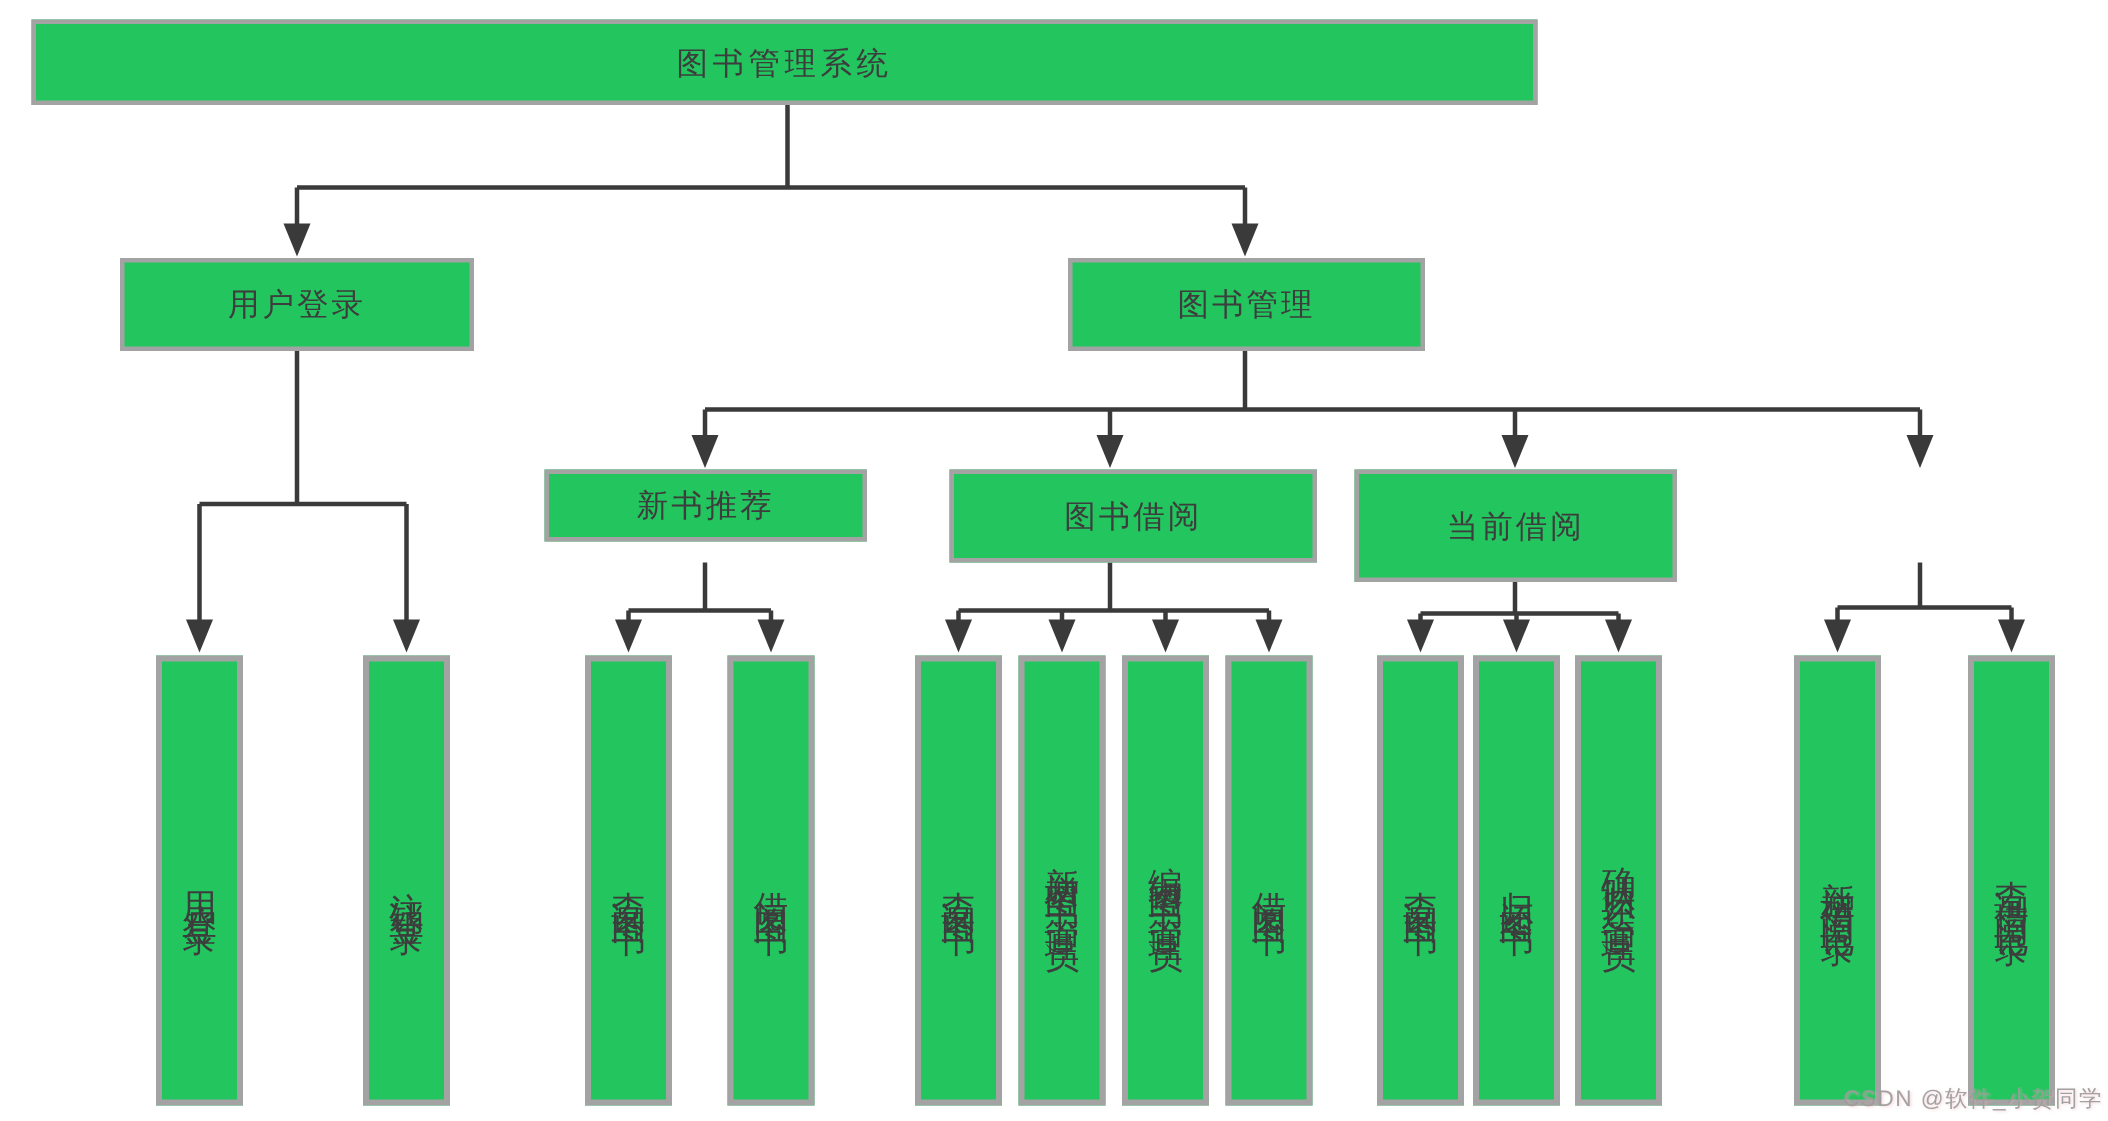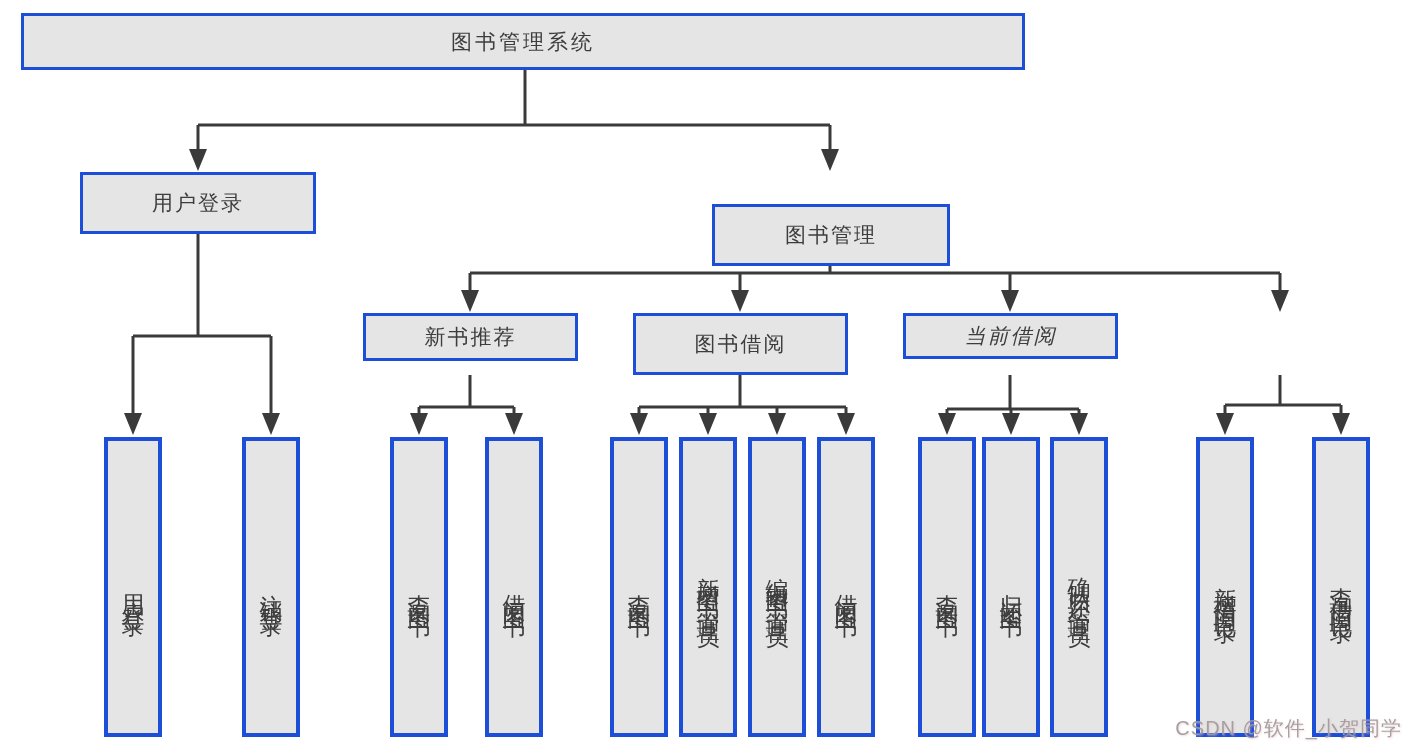--- a/index.html
+++ b/index.html
@@ -11,36 +11,36 @@
     overflow:hidden;
   }
   #connectors {
     position:absolute; left:0; top:0; width:1405px; height:747px;
     z-index:1; pointer-events:none;
   }
   #connectors path.line  { stroke:#3a3a3a; stroke-width:3; fill:none; }
   #connectors path.arrow { fill:#3a3a3a; stroke:none; }
   .node {
     position:absolute; box-sizing:border-box;
-    background:#e5e5e5; border:3px solid #1d4ed8;
+    background:#22c55e; border:3px solid #a3a3a3;
     display:flex; align-items:center; justify-content:center;
     color:#3d3d3d; z-index:2;
   }
   .h-node { font-size:21px; letter-spacing:2px; white-space:nowrap; }
   .root-node { font-size:21px; letter-spacing:3px; }
   .v-node {
     border-width:4px;
     writing-mode:vertical-rl; text-orientation:mixed;
     font-size:23px; line-height:1; letter-spacing:7px;
     padding-top:6px;
     white-space:nowrap;
   }
   #watermark {
     position:absolute; right:3px; bottom:5px;
-    font-size:20px; letter-spacing:1px;
+    font-size:15px; letter-spacing:1px;
     color:rgba(155,155,155,0.92);
     text-shadow:1px 1px 2px rgba(243,178,188,0.55);
     z-index:3; white-space:nowrap;
   }
 </style>
 </head>
 <body>
 
 <div id="stage">
 
@@ -102,25 +102,25 @@
     <path class="line" d="M1225 405 H1341"></path>
     <path class="line" d="M1225 405 V414"></path>
     <path class="arrow" d="M1225 435 L1216 413 L1234 413 Z"></path>
     <path class="line" d="M1341 405 V414"></path>
     <path class="arrow" d="M1341 435 L1332 413 L1350 413 Z"></path>
   </svg>
 
   <div class="node h-node root-node" style="left:21px; top:13px; width:1004px; height:57px;">图书管理系统</div>
 
   <div class="node h-node" style="left:80px; top:172px; width:236px; height:62px;">用户登录</div>
-  <div class="node h-node" style="left:712px; top:172px; width:238px; height:62px;margin-top:32px;">图书管理</div>
+  <div class="node h-node" style="left:712px; top:172px; width:238px; height:62px;">图书管理</div>
 
   <div class="node h-node" style="left:363px; top:313px; width:215px; height:48px;">新书推荐</div>
-  <div class="node h-node" style="left:633px; top:313px; width:215px; height:62px;">图书借阅</div>
-  <div class="node h-node" style="left:903px; top:313px; width:215px; height:46px;font-style:italic;">当前借阅</div>
+  <div class="node h-node" style="left:633px; top:313px; width:245px; height:62px;">图书借阅</div>
+  <div class="node h-node" style="left:903px; top:313px; width:215px; height:75px;">当前借阅</div>
 
   <div class="node v-node" style="left:104px; top:437px; width:58px; height:300px;">用户登录</div>
   <div class="node v-node" style="left:242px; top:437px; width:58px; height:300px;">注销登录</div>
 
   <div class="node v-node" style="left:390px; top:437px; width:58px; height:300px;">查询图书</div>
   <div class="node v-node" style="left:485px; top:437px; width:58px; height:300px;">借阅图书</div>
 
   <div class="node v-node" style="left:610px; top:437px; width:58px; height:300px;">查询图书</div>
   <div class="node v-node" style="left:679px; top:437px; width:58px; height:300px;">新增图书（管理员）</div>
   <div class="node v-node" style="left:748px; top:437px; width:58px; height:300px;">编辑图书（管理员）</div>

